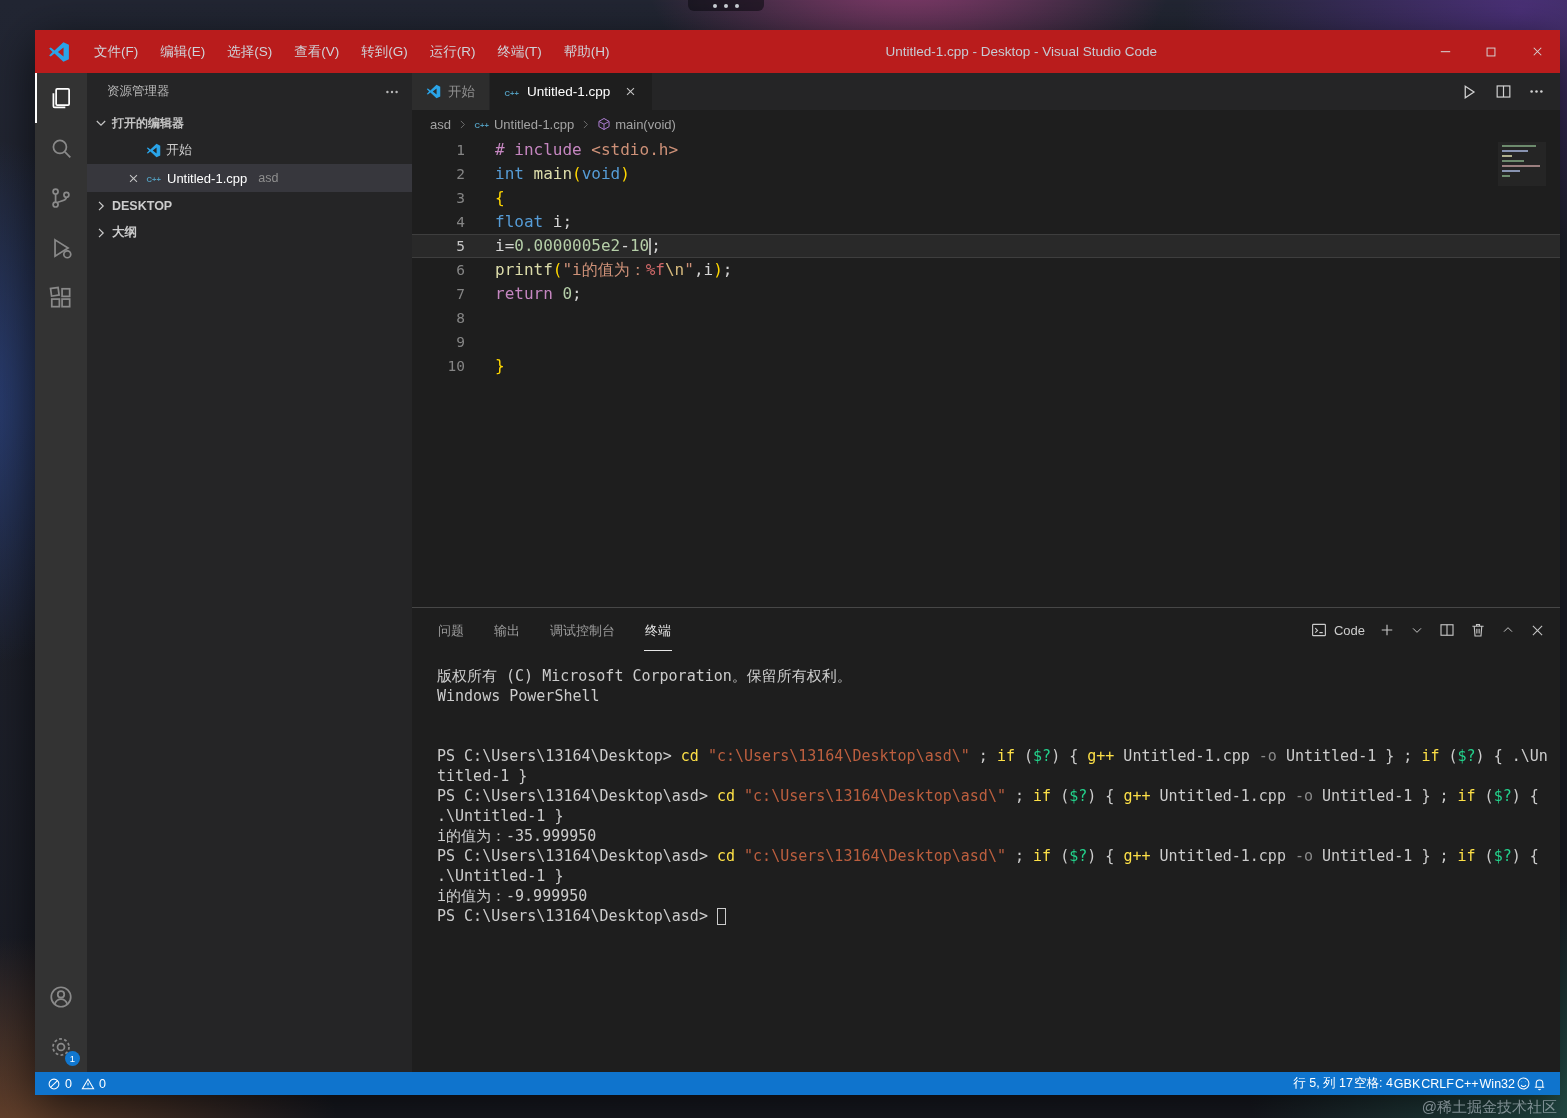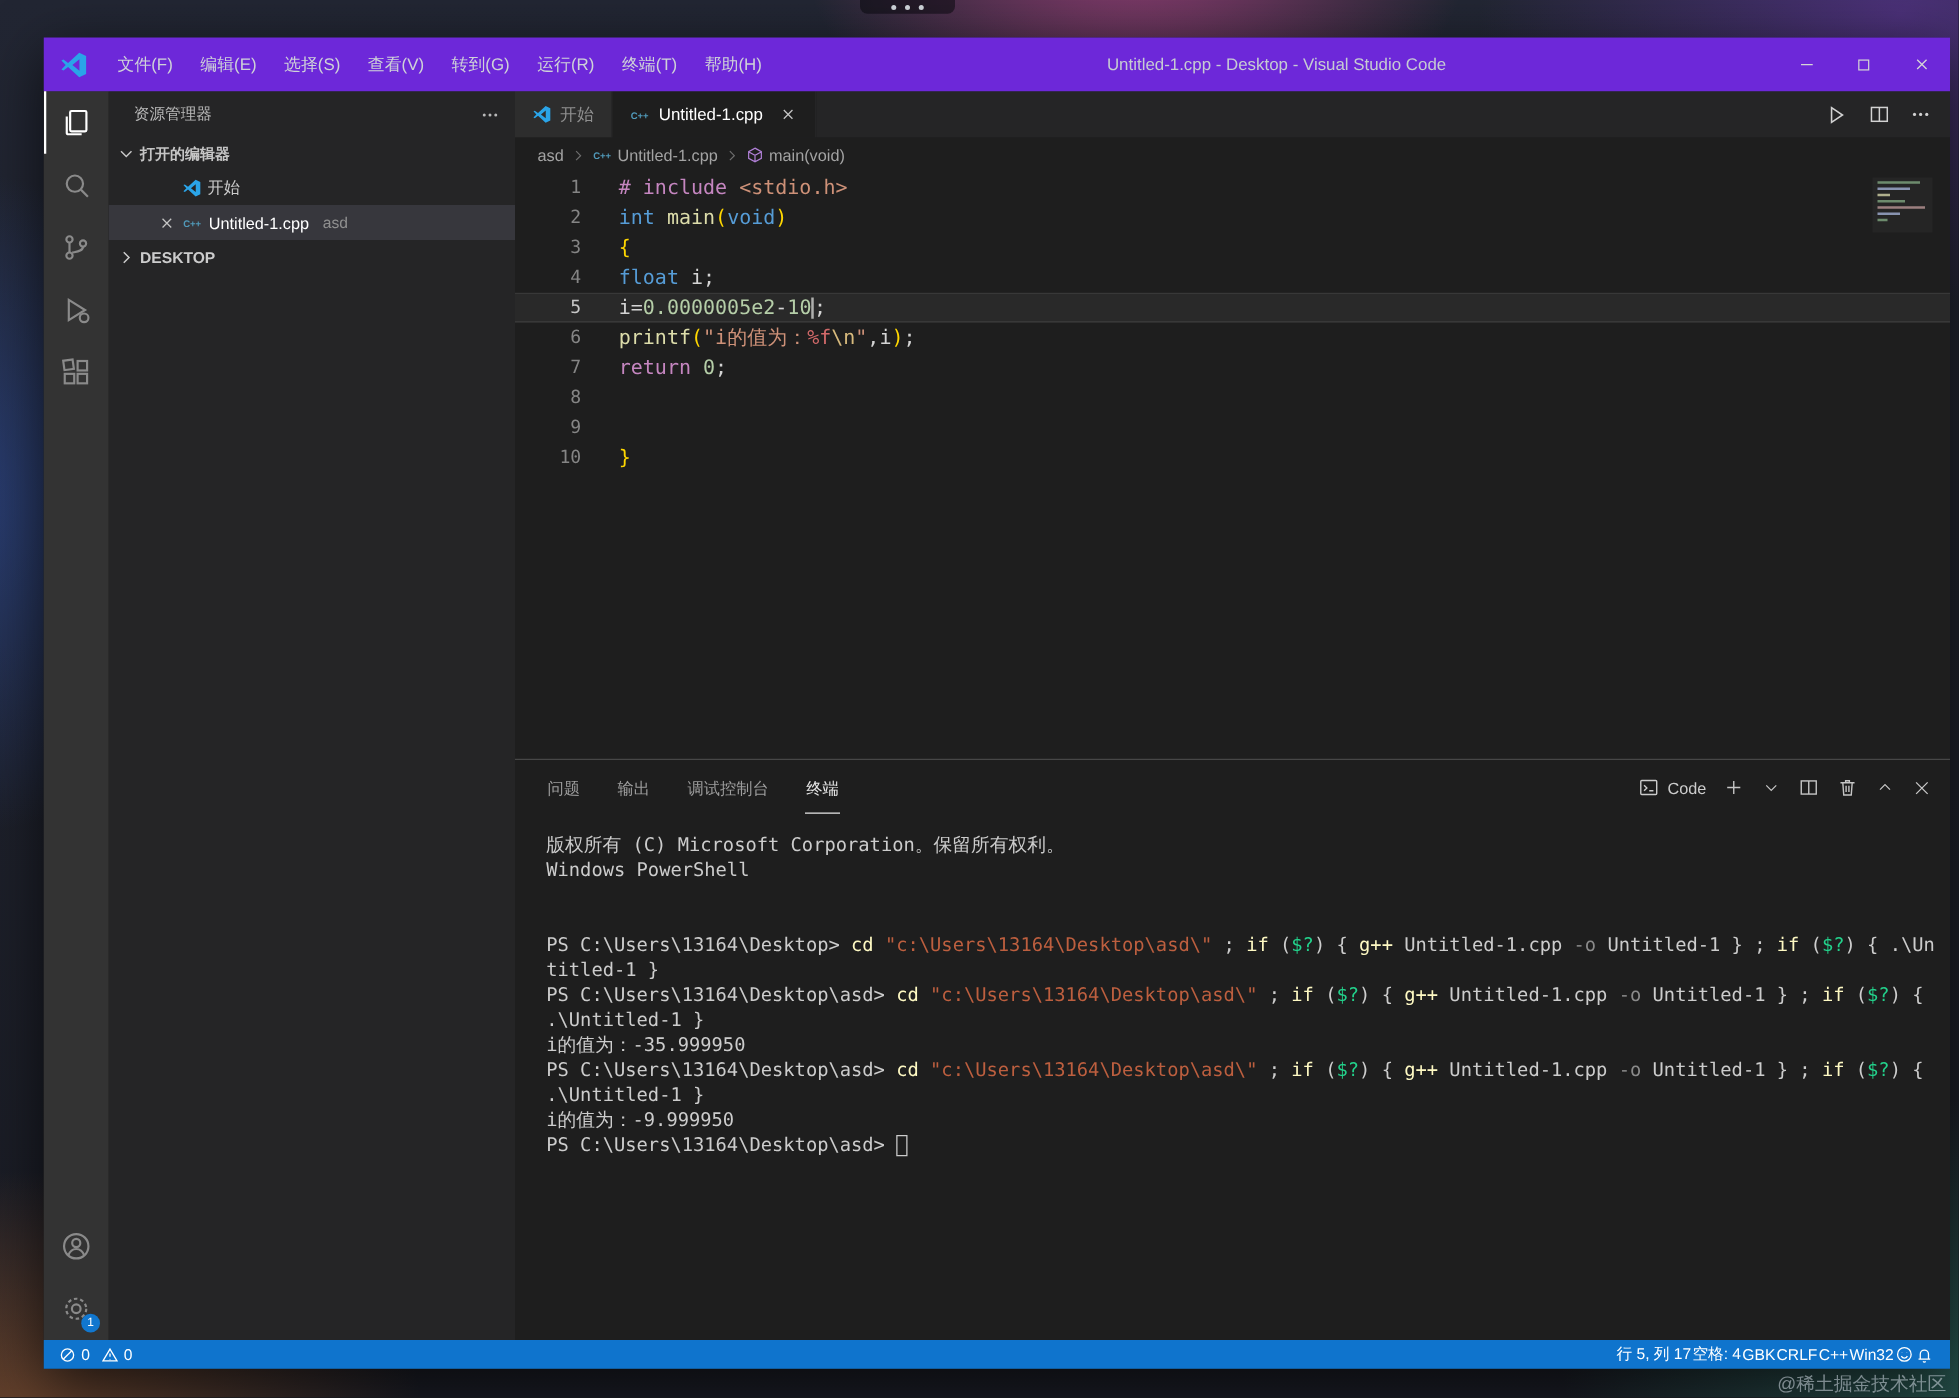--- a/index.html
+++ b/index.html
@@ -18,21 +18,21 @@
   }
 
   .rec-pill { position:absolute; top:0; left:688px; width:76px; height:11px; background:rgba(10,10,14,.55);
     border-radius:0 0 6px 6px; display:flex; align-items:center; justify-content:center; gap:7px; }
   .rec-pill i { width:4px; height:4px; border-radius:50%; background:#cfd4da; display:block; }
 
   .window { position:absolute; left:35px; top:30px; width:1525px; height:1065px; background:#1e1e1e;
     box-shadow:0 12px 44px rgba(0,0,0,.65); display:flex; flex-direction:column; }
 
   
-  .titlebar { position:relative; height:43px; flex:0 0 auto; background:#6d28d9; display:flex; align-items:center; color:#cccccc; }
+  .titlebar { position:relative; height:43px; flex:0 0 auto; background:#b91c1c; display:flex; align-items:center; color:#cccccc; }
   .titlebar-logo { width:48px; display:flex; align-items:center; justify-content:center; }
   .menubar { display:flex; height:100%; }
   .menu-item { padding:0 11px; font-size:13.5px; line-height:43px; color:#cfd2d8; white-space:nowrap; }
   .titlebar-title { flex:1; text-align:center; font-size:13.5px; color:#c6cbd3; white-space:nowrap; overflow:hidden; }
   .win-controls { display:flex; height:100%; flex:0 0 auto; }
   .win-btn { width:46px; display:flex; align-items:center; justify-content:center; color:#d6d6d6; }
 
   
   .main { flex:1; display:flex; min-height:0; }
 
@@ -90,21 +90,21 @@
   
   .panel { height:465px; flex:0 0 auto; border-top:1px solid #474747; display:flex; flex-direction:column; background:#1e1e1e; }
   .panel-header { height:44px; flex:0 0 auto; display:flex; align-items:center; padding:0 14px 0 25px; }
   .panel-tab { font-size:13px; color:#9d9d9d; margin-right:28px; padding:13px 1px 10px; border-bottom:1px solid transparent; white-space:nowrap; }
   .panel-tab.active { color:#e7e7e7; border-bottom-color:#e7e7e7; }
   .panel-actions { margin-left:auto; display:flex; align-items:center; gap:13px; color:#c5c5c5; }
   .pa-profile { display:flex; align-items:center; gap:6px; font-size:13px; color:#cccccc; }
 
   .terminal { flex:1; min-height:0; padding:14px 10px 0 25px; font-family:"DejaVu Sans Mono", monospace; font-size:15px; color:#cccccc; }
   .term-line { height:20px; line-height:20px; white-space:pre; }
-  .tm-pl{color:#cccccc} .tm-cmd{color:#fef9c3} .tm-str{color:#bd5f3f} .tm-var{color:#23d18b} .tm-param{color:#8a8a8a}
+  .tm-pl{color:#cccccc} .tm-cmd{color:#fde047} .tm-str{color:#bd5f3f} .tm-var{color:#23d18b} .tm-param{color:#8a8a8a}
   .term-cursor { display:inline-block; width:9px; height:17px; border:1px solid #cccccc; vertical-align:middle; }
 
   
   .statusbar { height:23px; flex:0 0 auto; background:#0f74cd; color:#ffffff; display:flex; align-items:center;
     font-size:12.5px; padding:0 13px 0 12px; }
   .sb-left { display:flex; align-items:center; gap:10px; }
   .sb-item { display:flex; align-items:center; gap:4px; white-space:nowrap; }
   .sb-right { margin-left:auto; display:flex; align-items:center; gap:1px; }
 
   .watermark { position:absolute; right:10px; bottom:1px; color:rgba(210,219,228,.55); font-size:15px; }
@@ -271,20 +271,28 @@
           <span class="oe-detail">asd</span>
         </div>
 
         <div class="tree-header">
           <span class="ico">
             <svg viewBox="0 0 16 16" width="16" height="16">
                 <path fill="none" stroke="currentColor" stroke-width="1.2" d="m6 3.8 4.2 4.2L6 12.2"></path>
               </svg>
           </span>
           <span>DESKTOP</span>
+        </div>
+        <div class="tree-header">
+          <span class="ico">
+            <svg viewBox="0 0 16 16" width="16" height="16">
+                <path fill="none" stroke="currentColor" stroke-width="1.2" d="m6 3.8 4.2 4.2L6 12.2"></path>
+              </svg>
+          </span>
+          <span>大纲</span>
         </div>
       </div>
 
       <div class="editor-col">
 
         <div class="tabs-row">
           <div class="tab">
             <span class="ico">
                 <svg viewBox="0 0 16 16" width="15" height="15">
                   <path fill="#2aa4e8" d="M11.2.9 4.7 6.9 2 4.8l-1.2.6L3.3 8 .8 10.6l1.2.6 2.7-2.1 6.5 6 4-1.9V2.8zM11.3 4.7v6.6L7.2 8z"></path>

